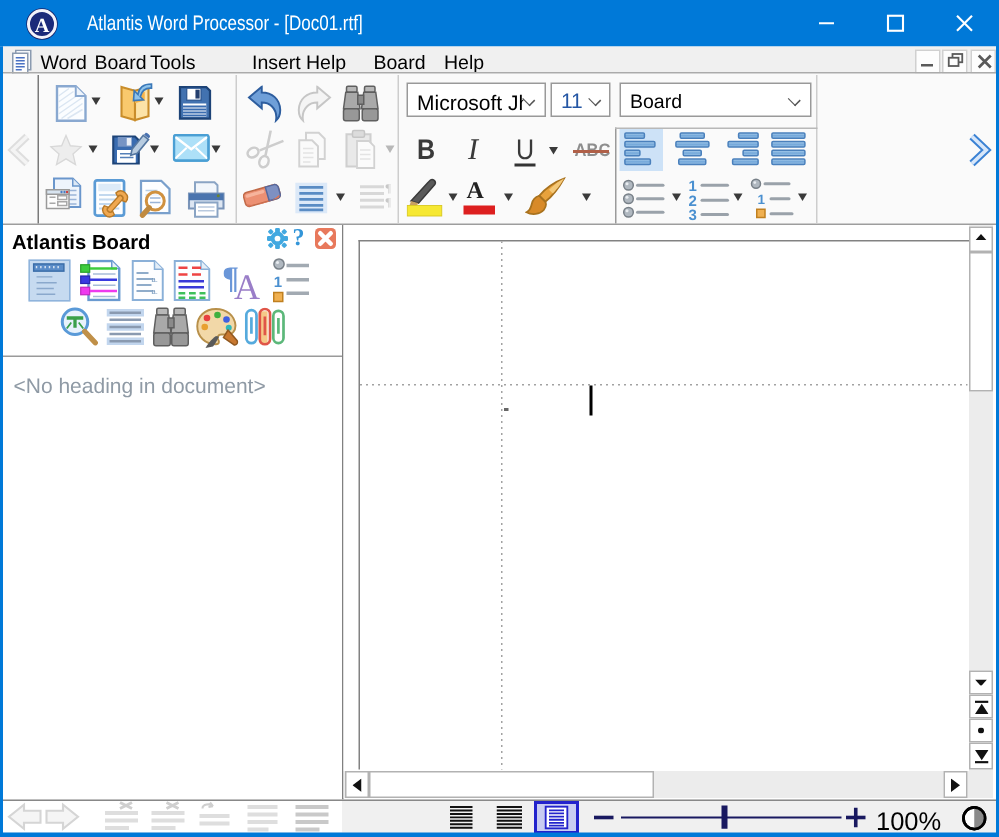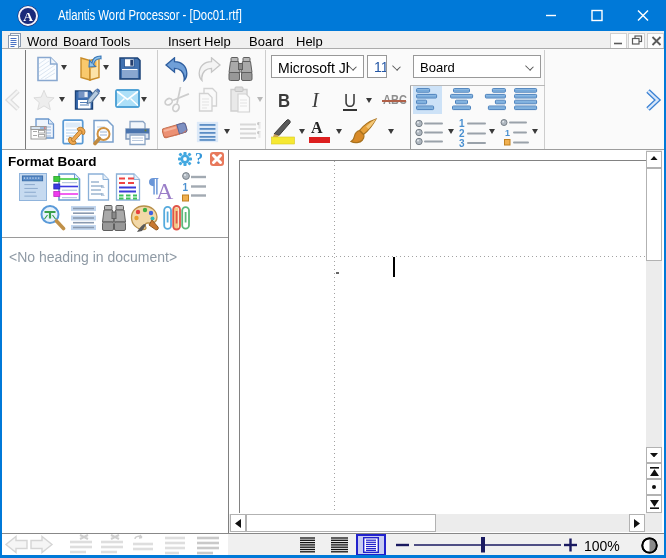--- a/index.html
+++ b/index.html
@@ -414,28 +414,28 @@
   <g stroke="#9aa2aa" stroke-width="2" stroke-linecap="round">
     <line x1="10" y1="4.5" x2="26" y2="4.5"></line>
       <line x1="14" y1="14.5" x2="26" y2="14.5"></line>
       <line x1="14" y1="24.5" x2="28" y2="24.5"></line>
   </g>
 </svg>
 <div class="caret abs" style="left:532px;top:129px"></div>
 
 <div class="combo abs" style="left:271px;top:55px;width:93px;height:23px;padding:3.5px 0 0 6px;font-size:14px"><span style="display:inline-block;width:71px;overflow:hidden;white-space:nowrap">Microsoft Jh</span></div>
 <div class="cv abs" style="left:349px;top:63px"></div>
-<div class="combo abs" style="left:367px;top:55px;width:20px;height:23px;padding:3px 0 0 6px;color:#2456a4;font-size:14px">11</div>
+<div class="combo abs" style="left:367px;top:55px;width:40px;height:23px;padding:3px 0 0 6px;color:#2456a4;font-size:14px">11</div>
 <div class="cv abs" style="left:393px;top:63px"></div>
 <div class="combo abs" style="left:413px;top:55px;width:128px;height:23px;padding:4px 0 0 6px">Board</div>
 <div class="cv abs" style="left:526px;top:63px"></div>
 
 <div id="panel" class="abs"></div>
 <div id="panel-split" class="abs"></div>
-<div id="cb-title" class="abs">Format Board</div>
+<div id="cb-title" class="abs">Atlantis Board</div>
 <svg class="abs" style="left:178px;top:152px" width="14" height="14" viewBox="0 0 14 14">
   <g fill="#42a8e0">
     <circle cx="7" cy="7" r="4.6"></circle>
     <rect x="5.4" y="0" width="3.2" height="3" rx="0.8"></rect>
     <rect x="5.4" y="11" width="3.2" height="3" rx="0.8"></rect>
     <rect x="0" y="5.4" width="3" height="3.2" rx="0.8"></rect>
     <rect x="11" y="5.4" width="3" height="3.2" rx="0.8"></rect>
     <rect x="1" y="1" width="3" height="3" rx="0.8" transform="rotate(45 2.5 2.5)"></rect>
     <rect x="10" y="1" width="3" height="3" rx="0.8" transform="rotate(45 11.5 2.5)"></rect>
     <rect x="1" y="10" width="3" height="3" rx="0.8" transform="rotate(45 2.5 11.5)"></rect>
@@ -695,21 +695,21 @@
   </g>
 </svg>
 
 <svg class="abs" style="left:394px;top:536px" width="200" height="18" viewBox="0 0 200 18">
   <line x1="2" y1="9" x2="15" y2="9" stroke="#191960" stroke-width="2.4"></line>
   <line x1="20" y1="9" x2="167" y2="9" stroke="#191960" stroke-width="1.4"></line>
   <rect x="87" y="1" width="4" height="15.5" fill="#191960"></rect>
   <line x1="170" y1="9" x2="183" y2="9" stroke="#191960" stroke-width="2.4"></line>
   <line x1="176.5" y1="2.5" x2="176.5" y2="15.5" stroke="#191960" stroke-width="2.4"></line>
 </svg>
-<span class="abs" style="left:584px;top:538px;font-size:14px;color:#000">100%</span>
+<span class="abs" style="left:584px;top:538px;font-size:17px;color:#000">100%</span>
 <svg class="abs" style="left:641px;top:537px" width="17" height="17" viewBox="0 0 17 17">
   <circle cx="8.5" cy="8.5" r="7.2" fill="#fff" stroke="#000" stroke-width="1.8"></circle>
   <path d="M8.5 1.3 A7.2 7.2 0 0 1 8.5 15.7 Z" fill="#8a8a8a"></path>
   <circle cx="8.5" cy="8.5" r="7.2" fill="none" stroke="#000" stroke-width="1.8"></circle>
 </svg>
 
 <div id="win-border-left" class="abs"></div>
 <div id="win-border-right" class="abs"></div>
 <div id="win-border-bottom" class="abs"></div>
 

